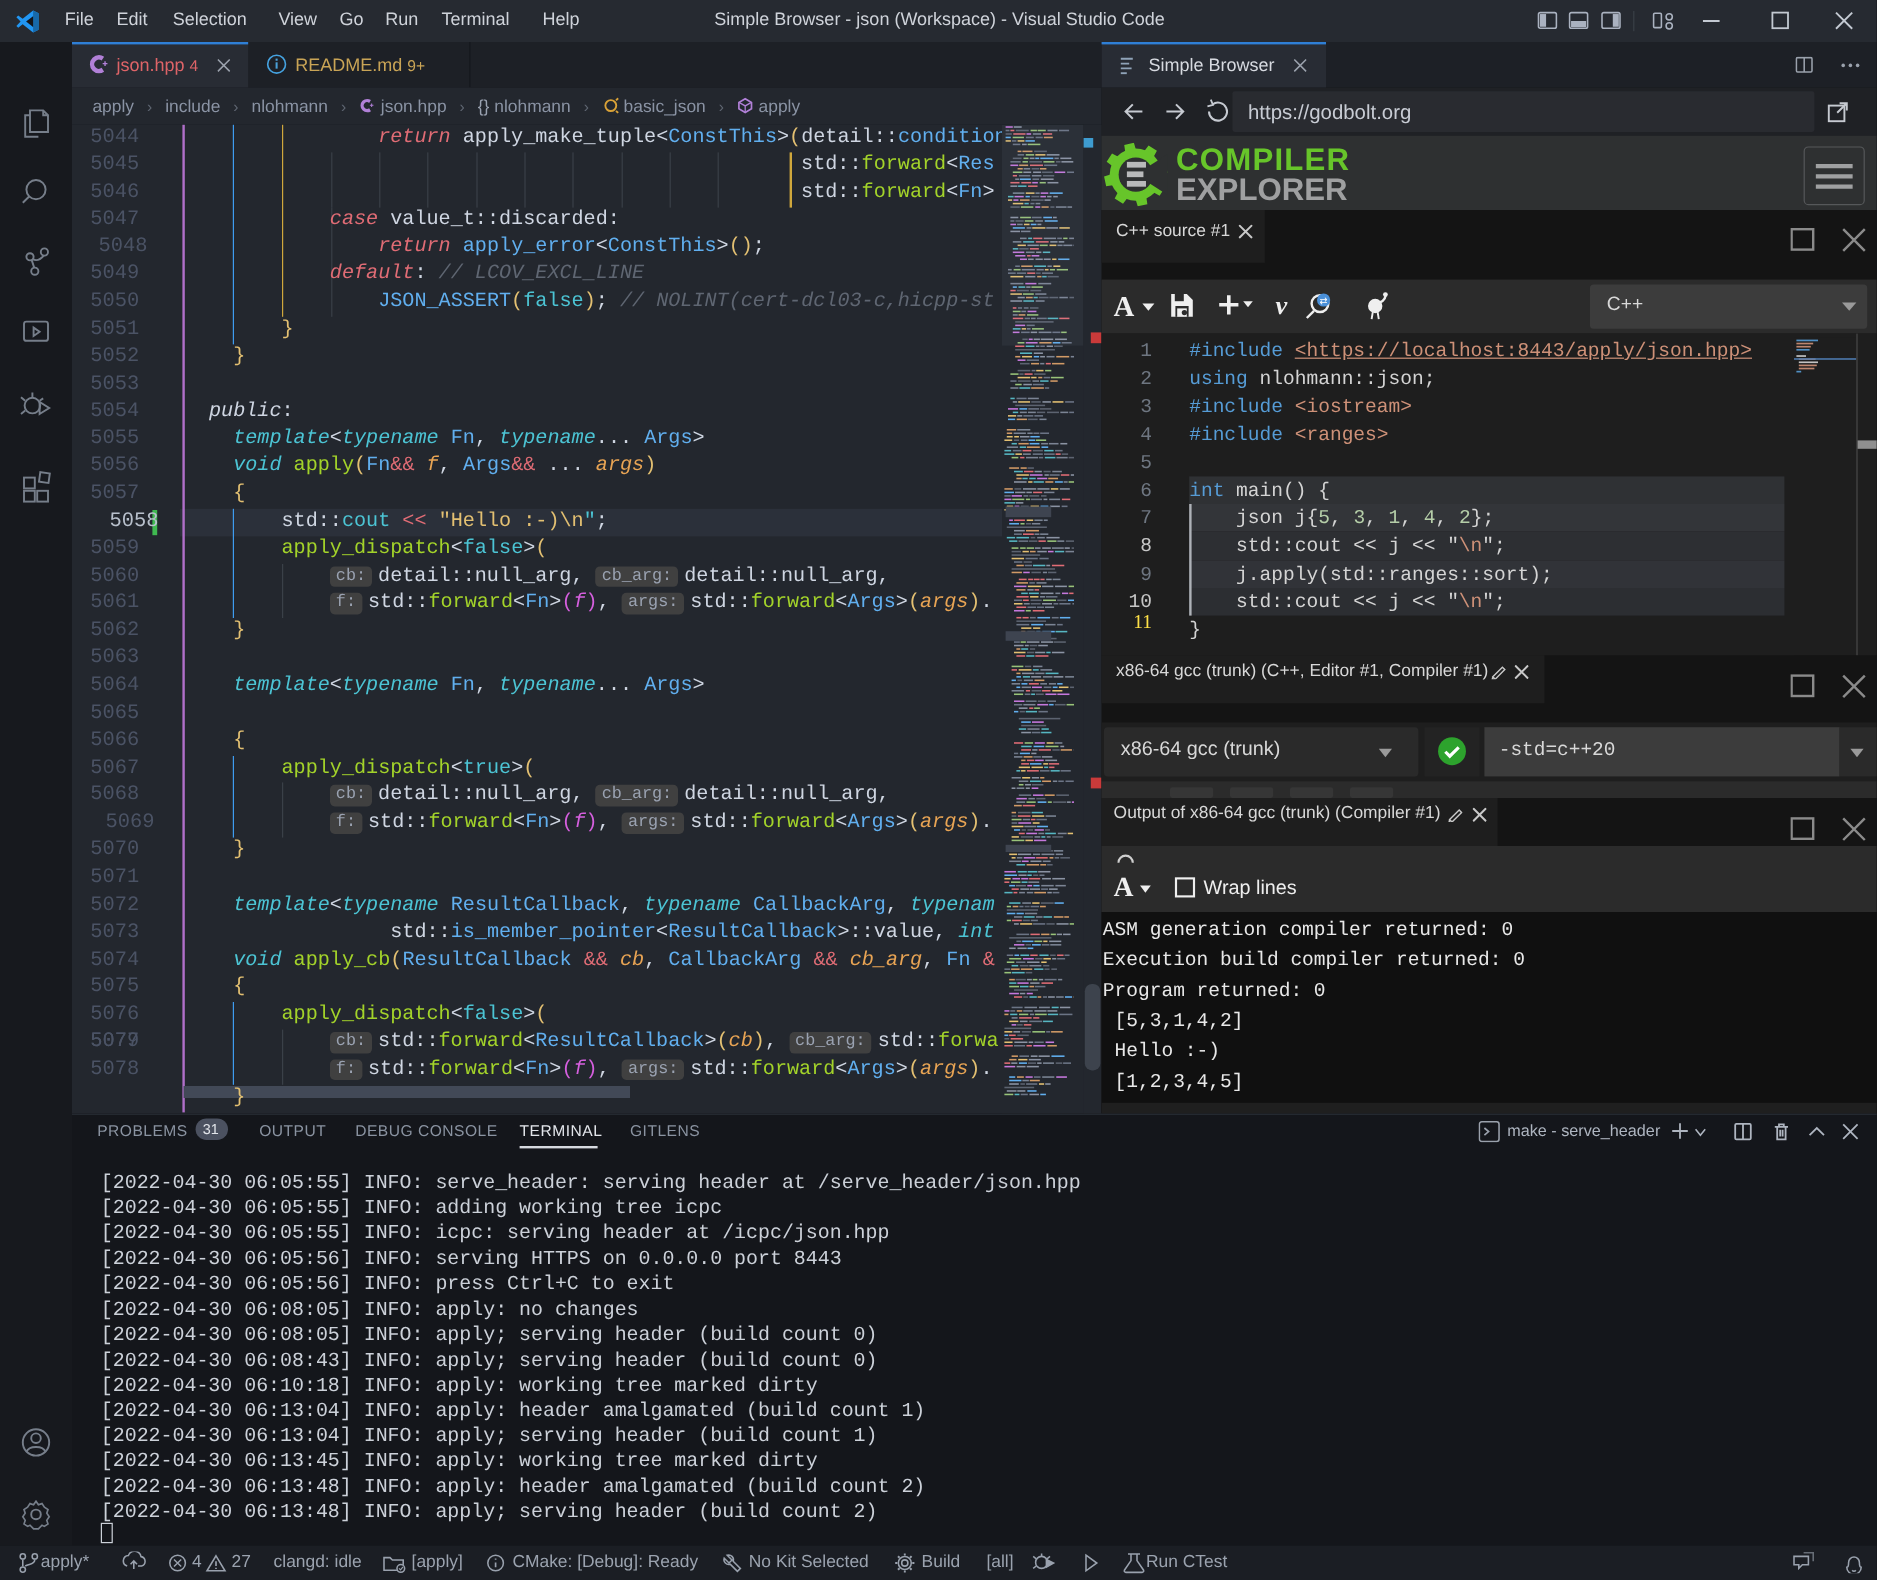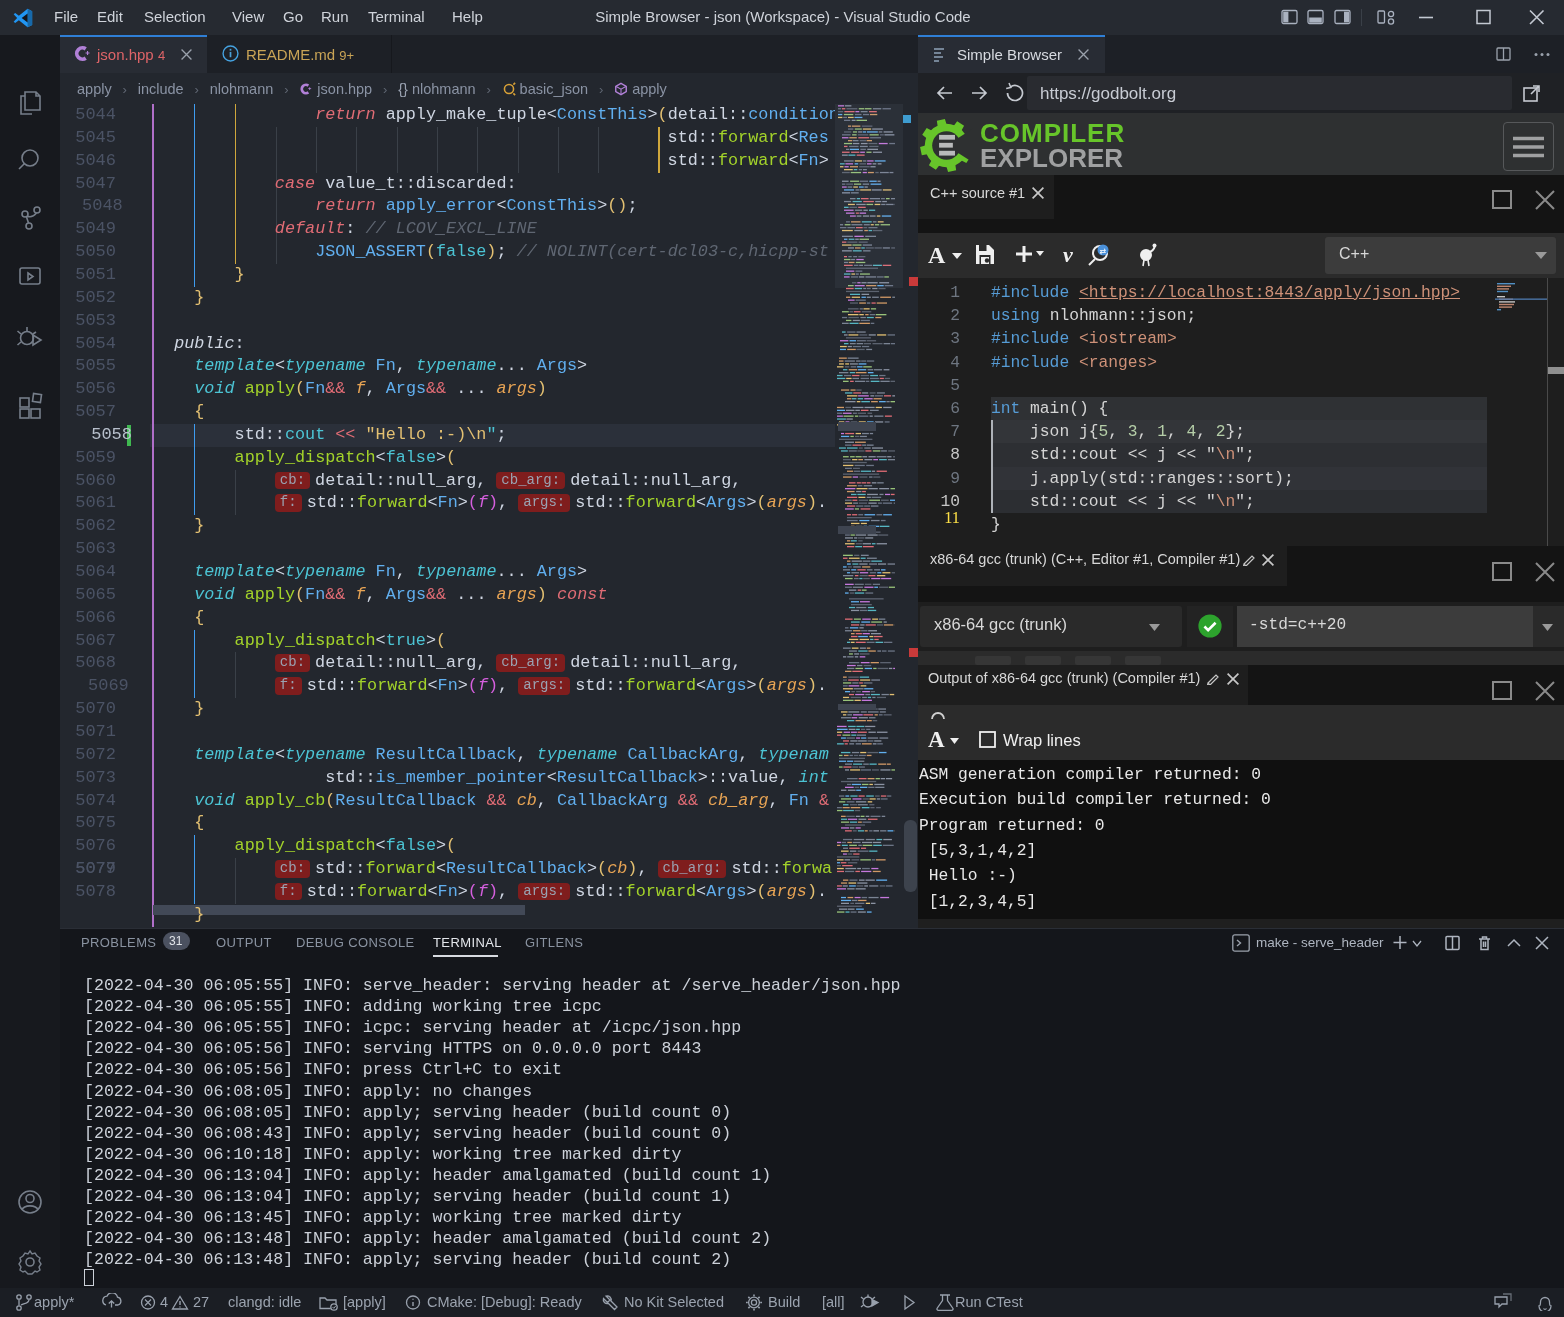--- a/index.html
+++ b/index.html
@@ -5,21 +5,21 @@
 html,body{width:1564px;height:1317px;overflow:hidden;}
 body{position:relative;background:#14161b;font-family:"Liberation Sans",sans-serif;-webkit-font-smoothing:antialiased;}
 .abs{position:absolute;}
 .mono{font-family:"Liberation Mono",monospace;}
 
 .w{color:#cfd6e2}.b{color:#61afef}.c{color:#4cc4d4;font-style:italic}
 .r{color:#e06c75;font-style:italic}.ro{color:#e06c75}.g{color:#a3d32a}
 .s{color:#e3c072}.o{color:#e8a454;font-style:italic}
 .m{color:#d55fde}.mi{color:#d55fde;font-style:italic}.cm{color:#5f6672;font-style:italic}.cy{color:#4cc4d4}
 .wi{color:#cfd6e2;font-style:italic}
-.chip{display:inline-block;background:#7f1d1d;color:#9aa2b1;border-radius:4px;
+.chip{display:inline-block;background:#404040;color:#9aa2b1;border-radius:4px;
  font-size:14px;line-height:17.5px;padding:0 5px;margin-right:5px;vertical-align:1px;}
 .line{position:absolute;left:151.5px;height:22.85px;white-space:pre;font-family:"Liberation Mono",monospace;
  font-size:16.8px;line-height:22.85px;color:#cfd6e2;}
 .lnum{position:absolute;left:60px;width:56px;text-align:right;font-family:"Liberation Mono",monospace;
  font-size:17px;line-height:22.85px;color:#4b5365;}
 
 .gline{position:absolute;left:991px;white-space:pre;font-family:"Liberation Mono",monospace;
  font-size:16.3px;line-height:23.2px;color:#d4d4d4;}
 .gnum{position:absolute;left:918px;width:42px;text-align:right;font-family:"Liberation Mono",monospace;
  font-size:16.3px;line-height:23.2px;color:#6e7681;}
@@ -162,21 +162,20 @@
 <div class="lnum" style="top:365.60px;left:0px;color:#4b5365;">5060</div>
 <div class="line" style="top:365.60px;left:94px;">            <span class="chip">cb:</span>detail::null_arg, <span class="chip">cb_arg:</span>detail::null_arg,</div>
 <div class="lnum" style="top:388.45px;left:0px;color:#4b5365;">5061</div>
 <div class="line" style="top:388.45px;left:94px;">            <span class="chip">f:</span>std::<span class="g">forward</span>&lt;<span class="b">Fn</span>&gt;<span class="m">(</span><span class="mi">f</span><span class="m">)</span>, <span class="chip">args:</span>std::<span class="g">forward</span>&lt;<span class="b">Args</span>&gt;<span class="s">(</span><span class="o">args</span><span class="s">)</span>.</div>
 <div class="lnum" style="top:411.30px;left:0px;color:#4b5365;">5062</div>
 <div class="line" style="top:411.30px;left:94px;">    <span class="s">}</span></div>
 <div class="lnum" style="top:434.15px;left:0px;color:#4b5365;">5063</div>
 <div class="lnum" style="top:457.00px;left:0px;color:#4b5365;">5064</div>
 <div class="line" style="top:457.00px;left:94px;">    <span class="c">template</span>&lt;<span class="c">typename</span> <span class="b">Fn</span>, <span class="c">typename</span>... <span class="b">Args</span>&gt;</div>
 <div class="lnum" style="top:479.85px;left:0px;color:#4b5365;">5065</div>
-<div class="line" style="top:479.85px;left:94px;">    <span class="c">void</span> <span class="g">apply</span><span class="s">(</span><span class="b">Fn</span><span class="ro">&amp;&amp;</span> <span class="o">f</span>, <span class="b">Args</span><span class="ro">&amp;&amp;</span> ... <span class="o">args</span><span class="s">)</span> <span class="r">const</span></div>
 <div class="lnum" style="top:502.70px;left:0px;color:#4b5365;">5066</div>
 <div class="line" style="top:502.70px;left:94px;">    <span class="s">{</span></div>
 <div class="lnum" style="top:525.55px;left:0px;color:#4b5365;">5067</div>
 <div class="line" style="top:525.55px;left:94px;">        <span class="g">apply_dispatch</span>&lt;<span class="cy">true</span>&gt;<span class="s">(</span></div>
 <div class="lnum" style="top:548.40px;left:0px;color:#4b5365;">5068</div>
 <div class="line" style="top:548.40px;left:94px;">            <span class="chip">cb:</span>detail::null_arg, <span class="chip">cb_arg:</span>detail::null_arg,</div>
 <div class="lnum" style="top:571.25px;left:0px;color:#4b5365;padding-left:28px;">5069</div>
 <div class="line" style="top:571.25px;left:94px;">            <span class="chip">f:</span>std::<span class="g">forward</span>&lt;<span class="b">Fn</span>&gt;<span class="m">(</span><span class="mi">f</span><span class="m">)</span>, <span class="chip">args:</span>std::<span class="g">forward</span>&lt;<span class="b">Args</span>&gt;<span class="s">(</span><span class="o">args</span><span class="s">)</span>.</div>
 <div class="lnum" style="top:594.10px;left:0px;color:#4b5365;">5070</div>
 <div class="line" style="top:594.10px;left:94px;">    <span class="s">}</span></div>

